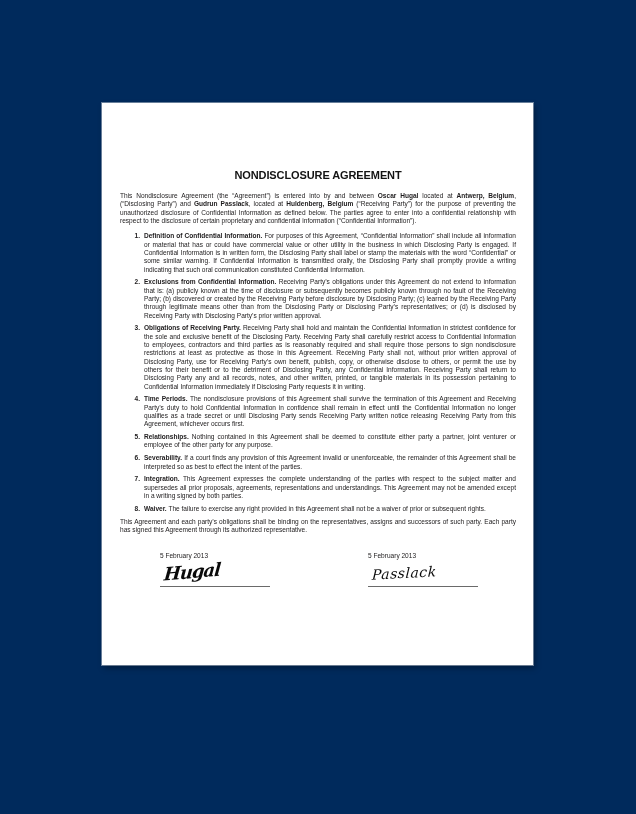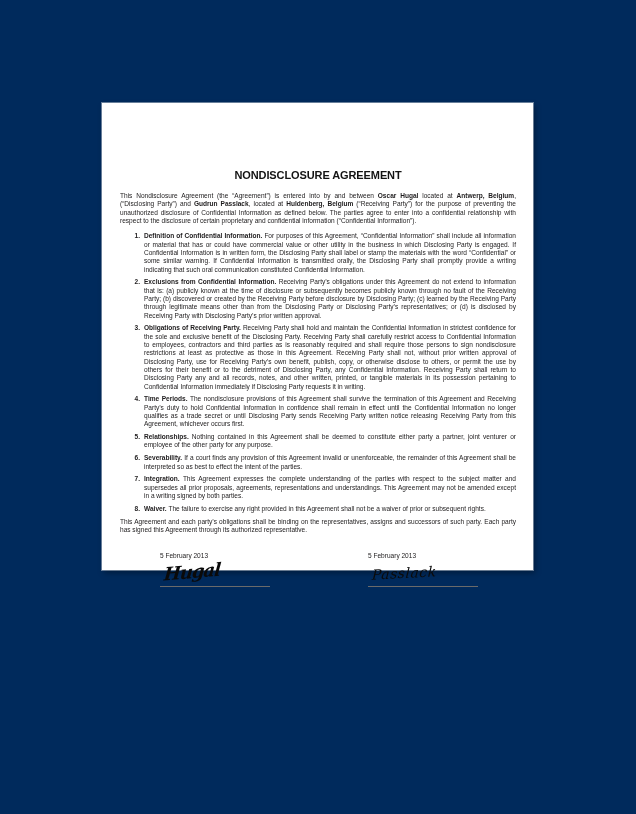--- a/index.html
+++ b/index.html
@@ -10,21 +10,21 @@
     position: relative;
     overflow: hidden;
   }
   .canvas {
     position: absolute; inset: 0;
     background: #002a5c;
   }
   .page {
     position: absolute;
     left: 102px; top: 103px;
-    width: 431px; height: 467px;
+    width: 431px; height: 562px;
     background: #ffffff;
     box-sizing: border-box;
     padding: 66px 17px 0 18px;
     color: #1d1b1c;
     box-shadow: 0 0 0 1px rgba(190,198,210,0.55), 2px 3px 6px rgba(0,0,0,0.35);
   }
   .doc-title {
     margin: 0 0 11px 0;
     text-align: center;
     font-size: 11px;

